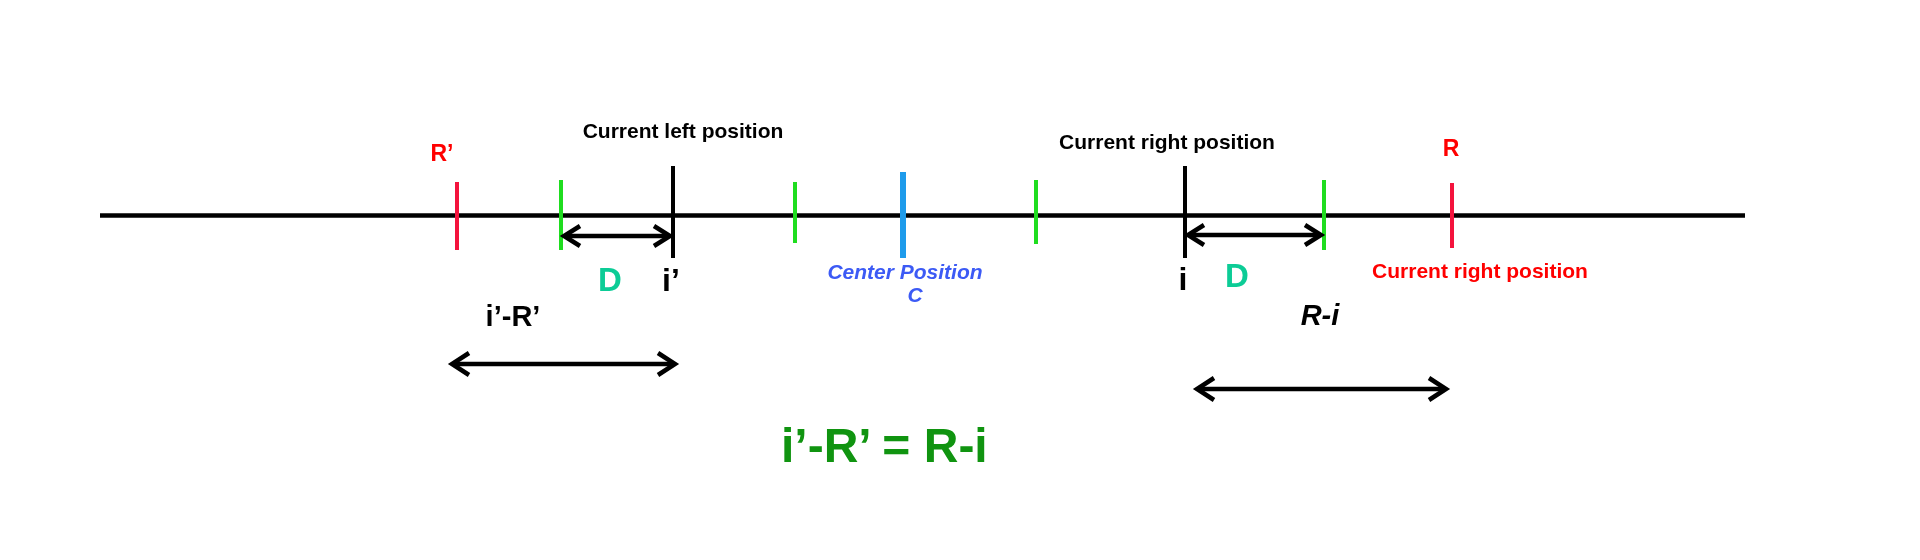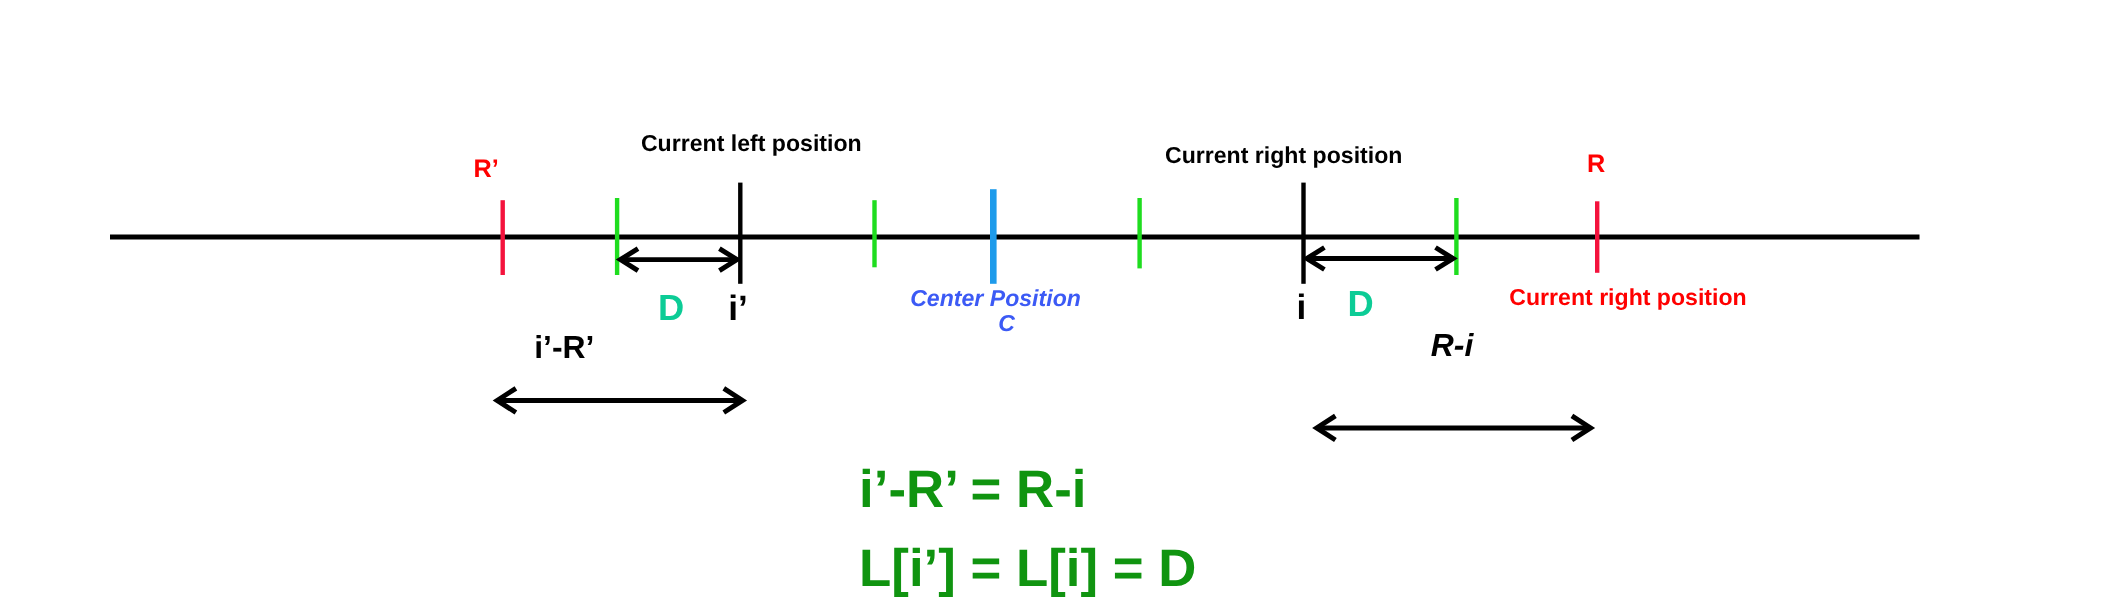--- a/index.html
+++ b/index.html
@@ -130,15 +130,14 @@
   <div class="lbl fs-mark black lbl-i-prime">i’</div>
 
   <div class="lbl fs-mark black lbl-i">i</div>
 
   <div class="lbl fs-dist black lbl-ipr-minus-rpr">i’-R’</div>
 
   <div class="lbl fs-dist black lbl-r-minus-i">R-i</div>
 
   <div class="equation green eq1">i’-R’ = R-i</div>
 
-  <div class="equation green eq2">L[i’] = L[i] = D</div>
 
 </div>
 
 </body></html>

